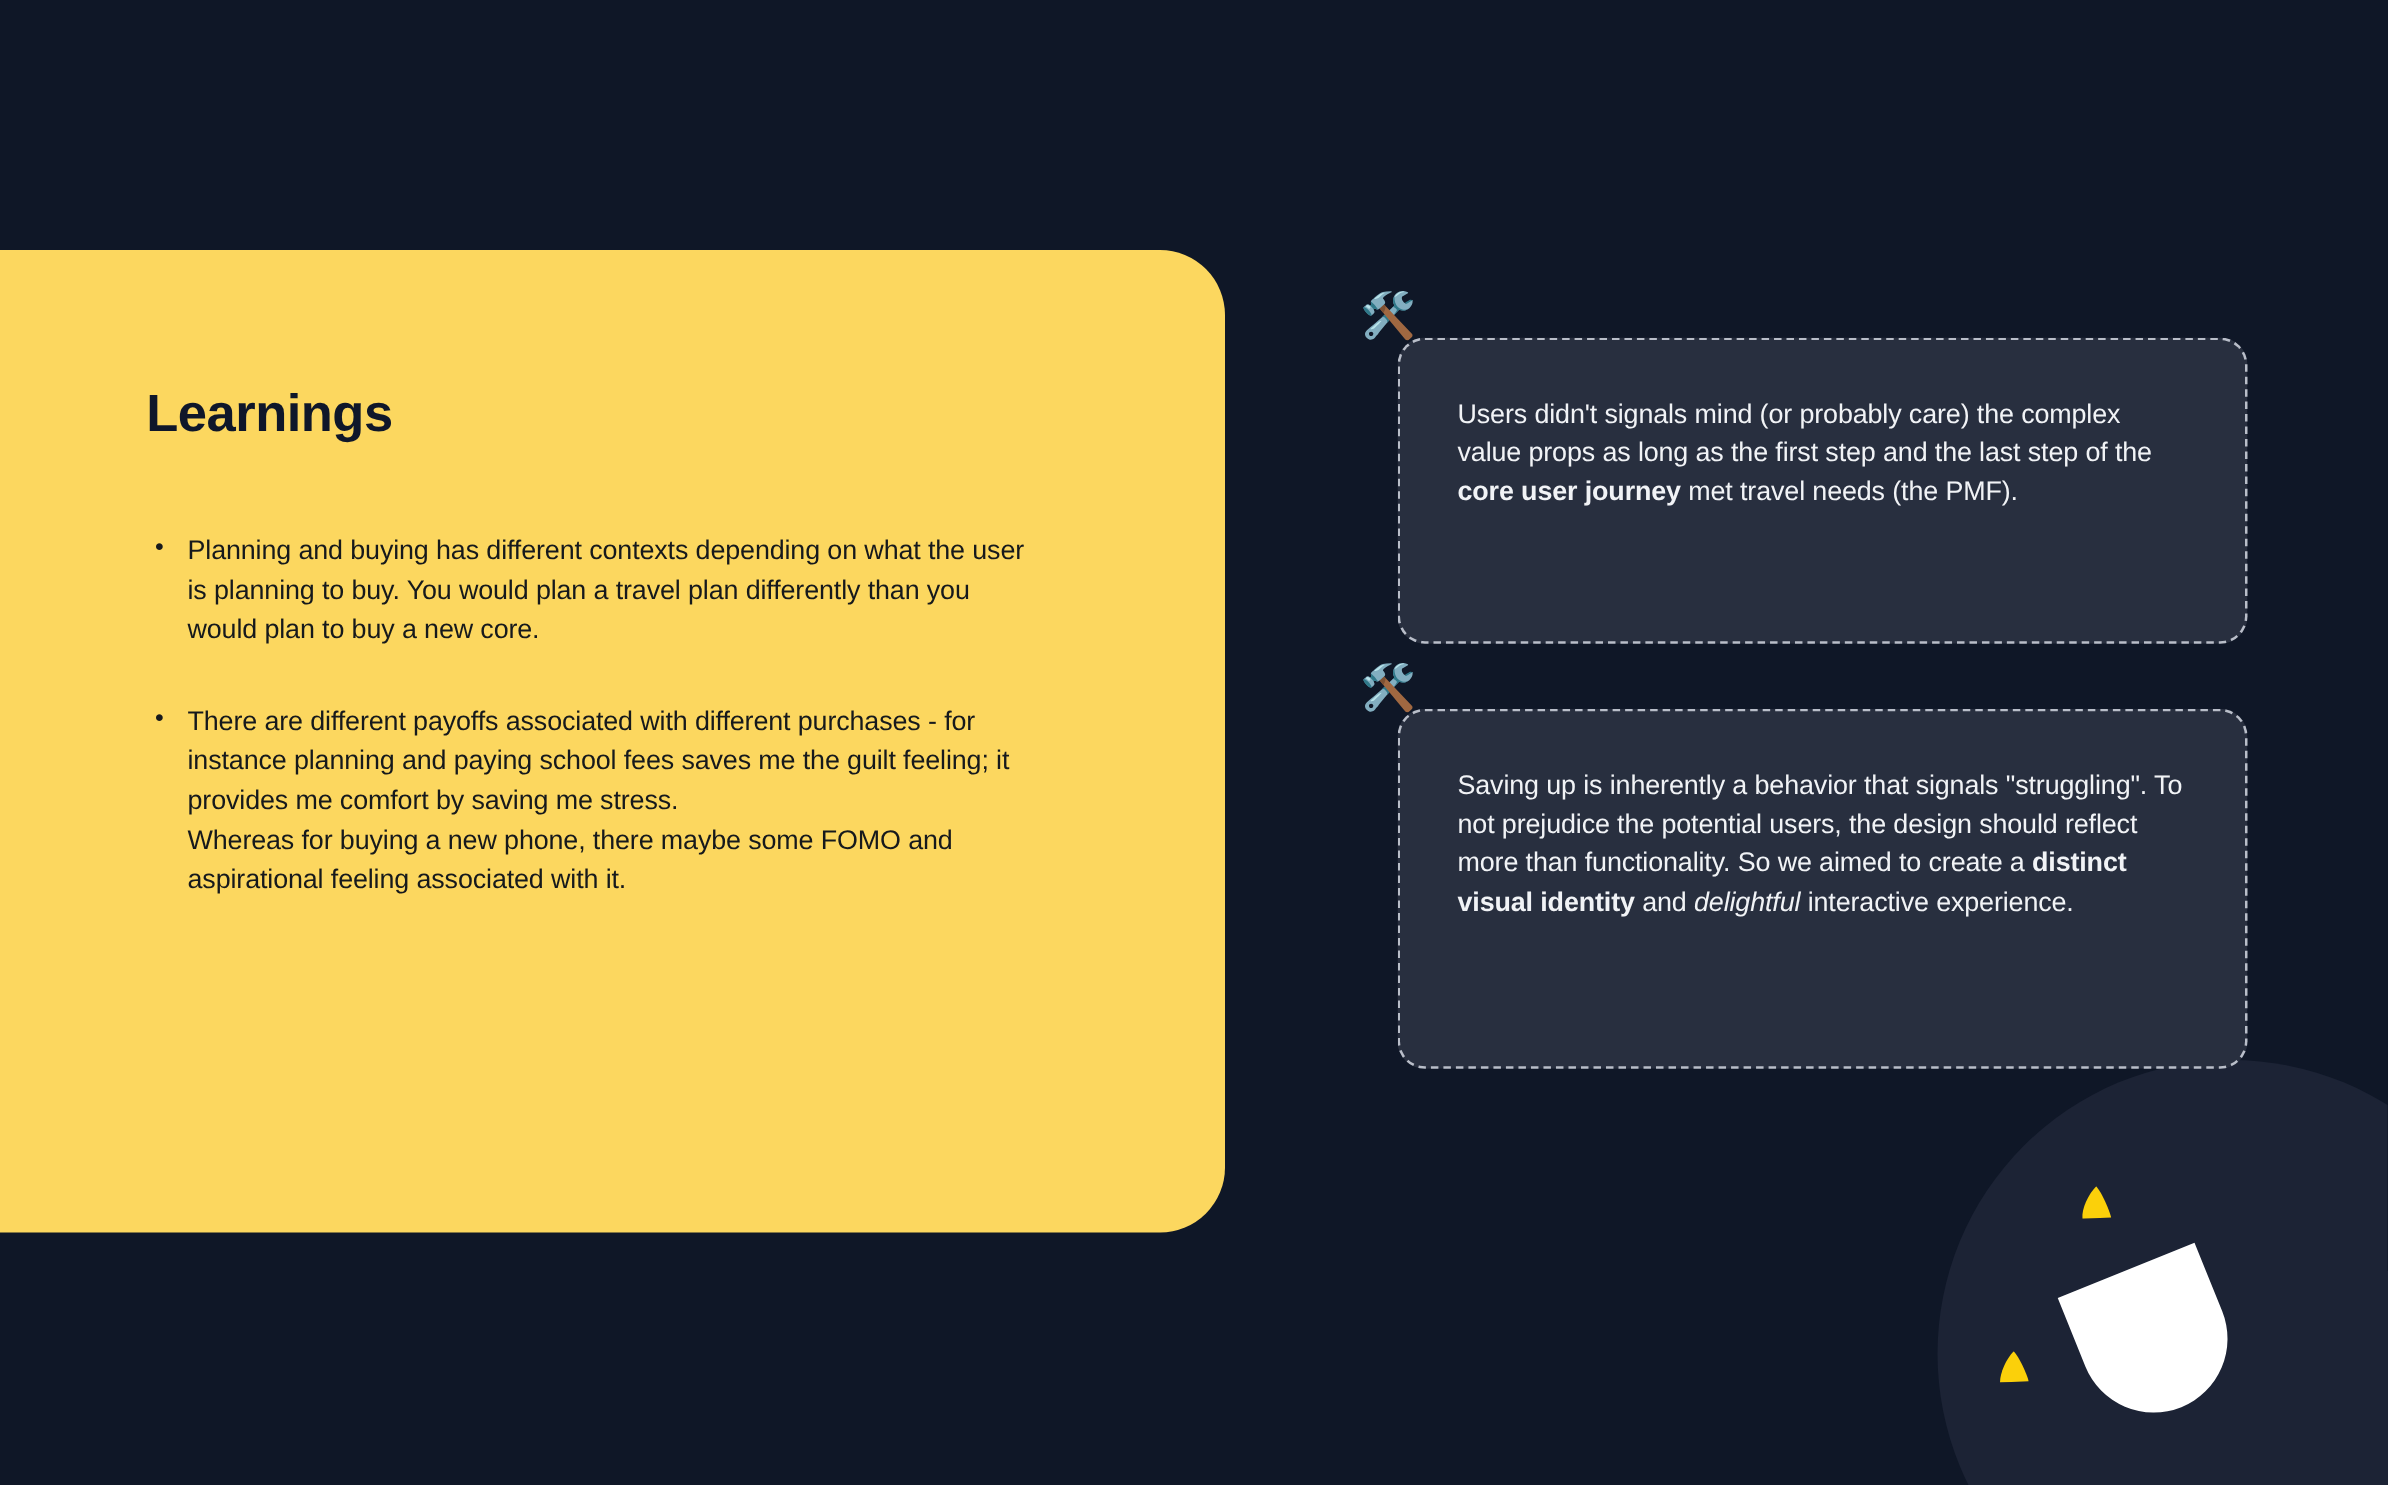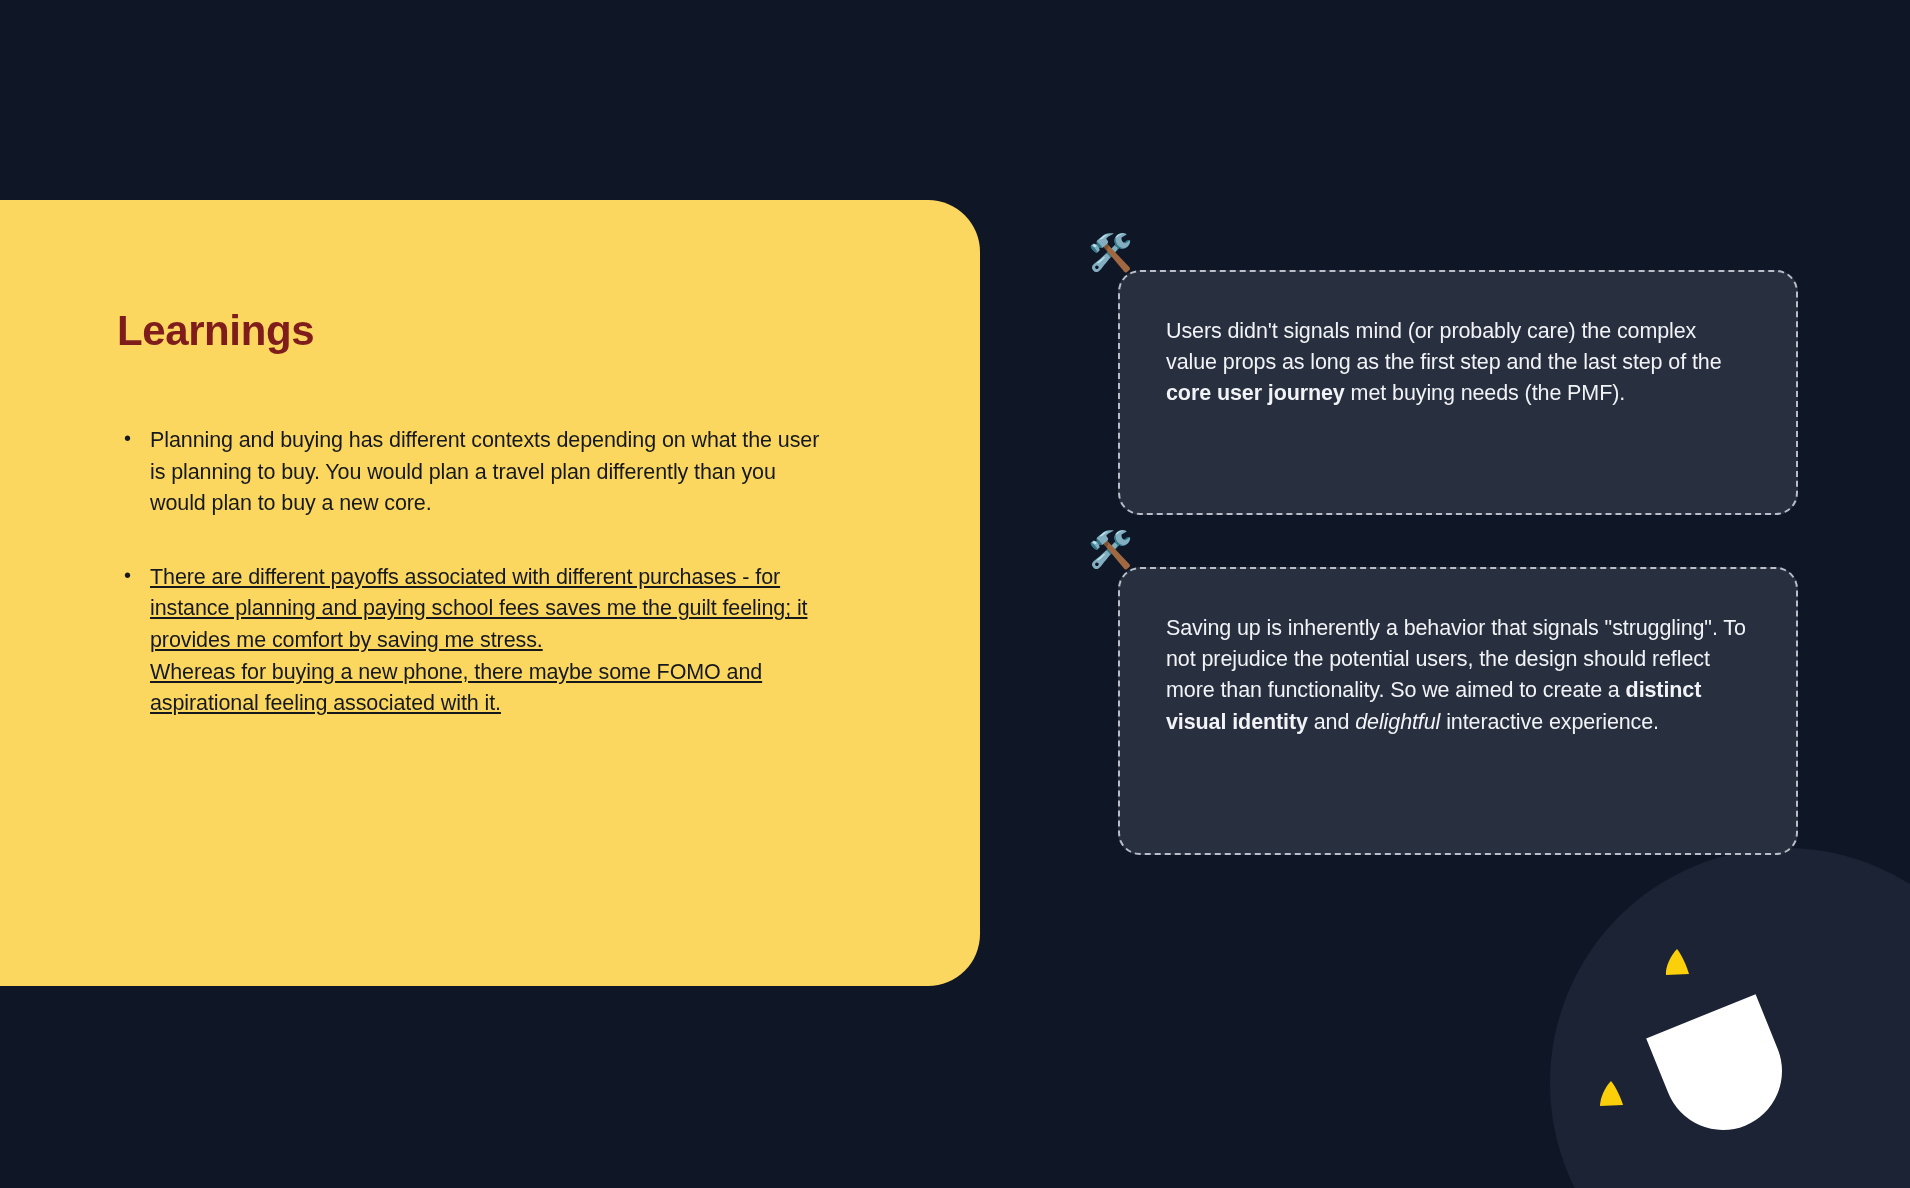--- a/index.html
+++ b/index.html
@@ -72,21 +72,21 @@
     z-index: 2;
     box-sizing: border-box;
     padding: 0;
   }
   .learnings-title {
     position: absolute;
     left: 177px;
     top: 80px;
     font-size: 42px;
     font-weight: 700;
-    color: #7f1d1d;
+    color: #0f172a;
     letter-spacing: -0.4px;
     line-height: 1.1;
   }
   .learnings-list {
     position: absolute;
     left: 180px;
     top: 225px;
     width: 700px;
     margin: 0;
     padding: 0;
@@ -171,31 +171,31 @@
 </svg>
 
 <section class="learnings-card">
   <h1 class="learnings-title">Learnings</h1>
 
   <ul class="learnings-list">
     <li class="learnings-item">
       <p>Planning and buying has different contexts depending on what the user is planning to buy.  You would plan a travel plan differently than you would plan to buy a new core.</p>
     </li>
     <li class="learnings-item">
-      <p style="white-space: pre-line; text-decoration: underline;">There are different payoffs associated with different purchases - for instance planning and paying school fees saves me the guilt feeling; it provides me comfort by saving me stress.
+      <p style="white-space: pre-line;">There are different payoffs associated with different purchases - for instance planning and paying school fees saves me the guilt feeling; it provides me comfort by saving me stress.
 Whereas for buying a new phone, there maybe some FOMO and aspirational feeling associated with it.</p>
     </li>
   </ul>
 </section>
 
 <div class="notes">
 
   <div class="note note-1">
     <span class="note-icon">🛠️</span>
-    <p class="note-text"><span>Users didn't signals mind (or probably care) the complex value props as long as the first step and the last step of the </span><b>core user journey</b><span> met buying needs (the PMF).</span></p>
+    <p class="note-text"><span>Users didn't signals mind (or probably care) the complex value props as long as the first step and the last step of the </span><b>core user journey</b><span> met travel needs (the PMF).</span></p>
   </div>
 
   <div class="note note-2">
     <span class="note-icon">🛠️</span>
     <p class="note-text"><span>Saving up is inherently a behavior that signals "struggling". To not prejudice the potential users, the design should reflect more than functionality. So we aimed to create a </span><b>distinct visual identity</b><span> and </span><i>delightful</i><span> interactive experience.</span></p>
   </div>
 
 </div>
 
 </body></html>

